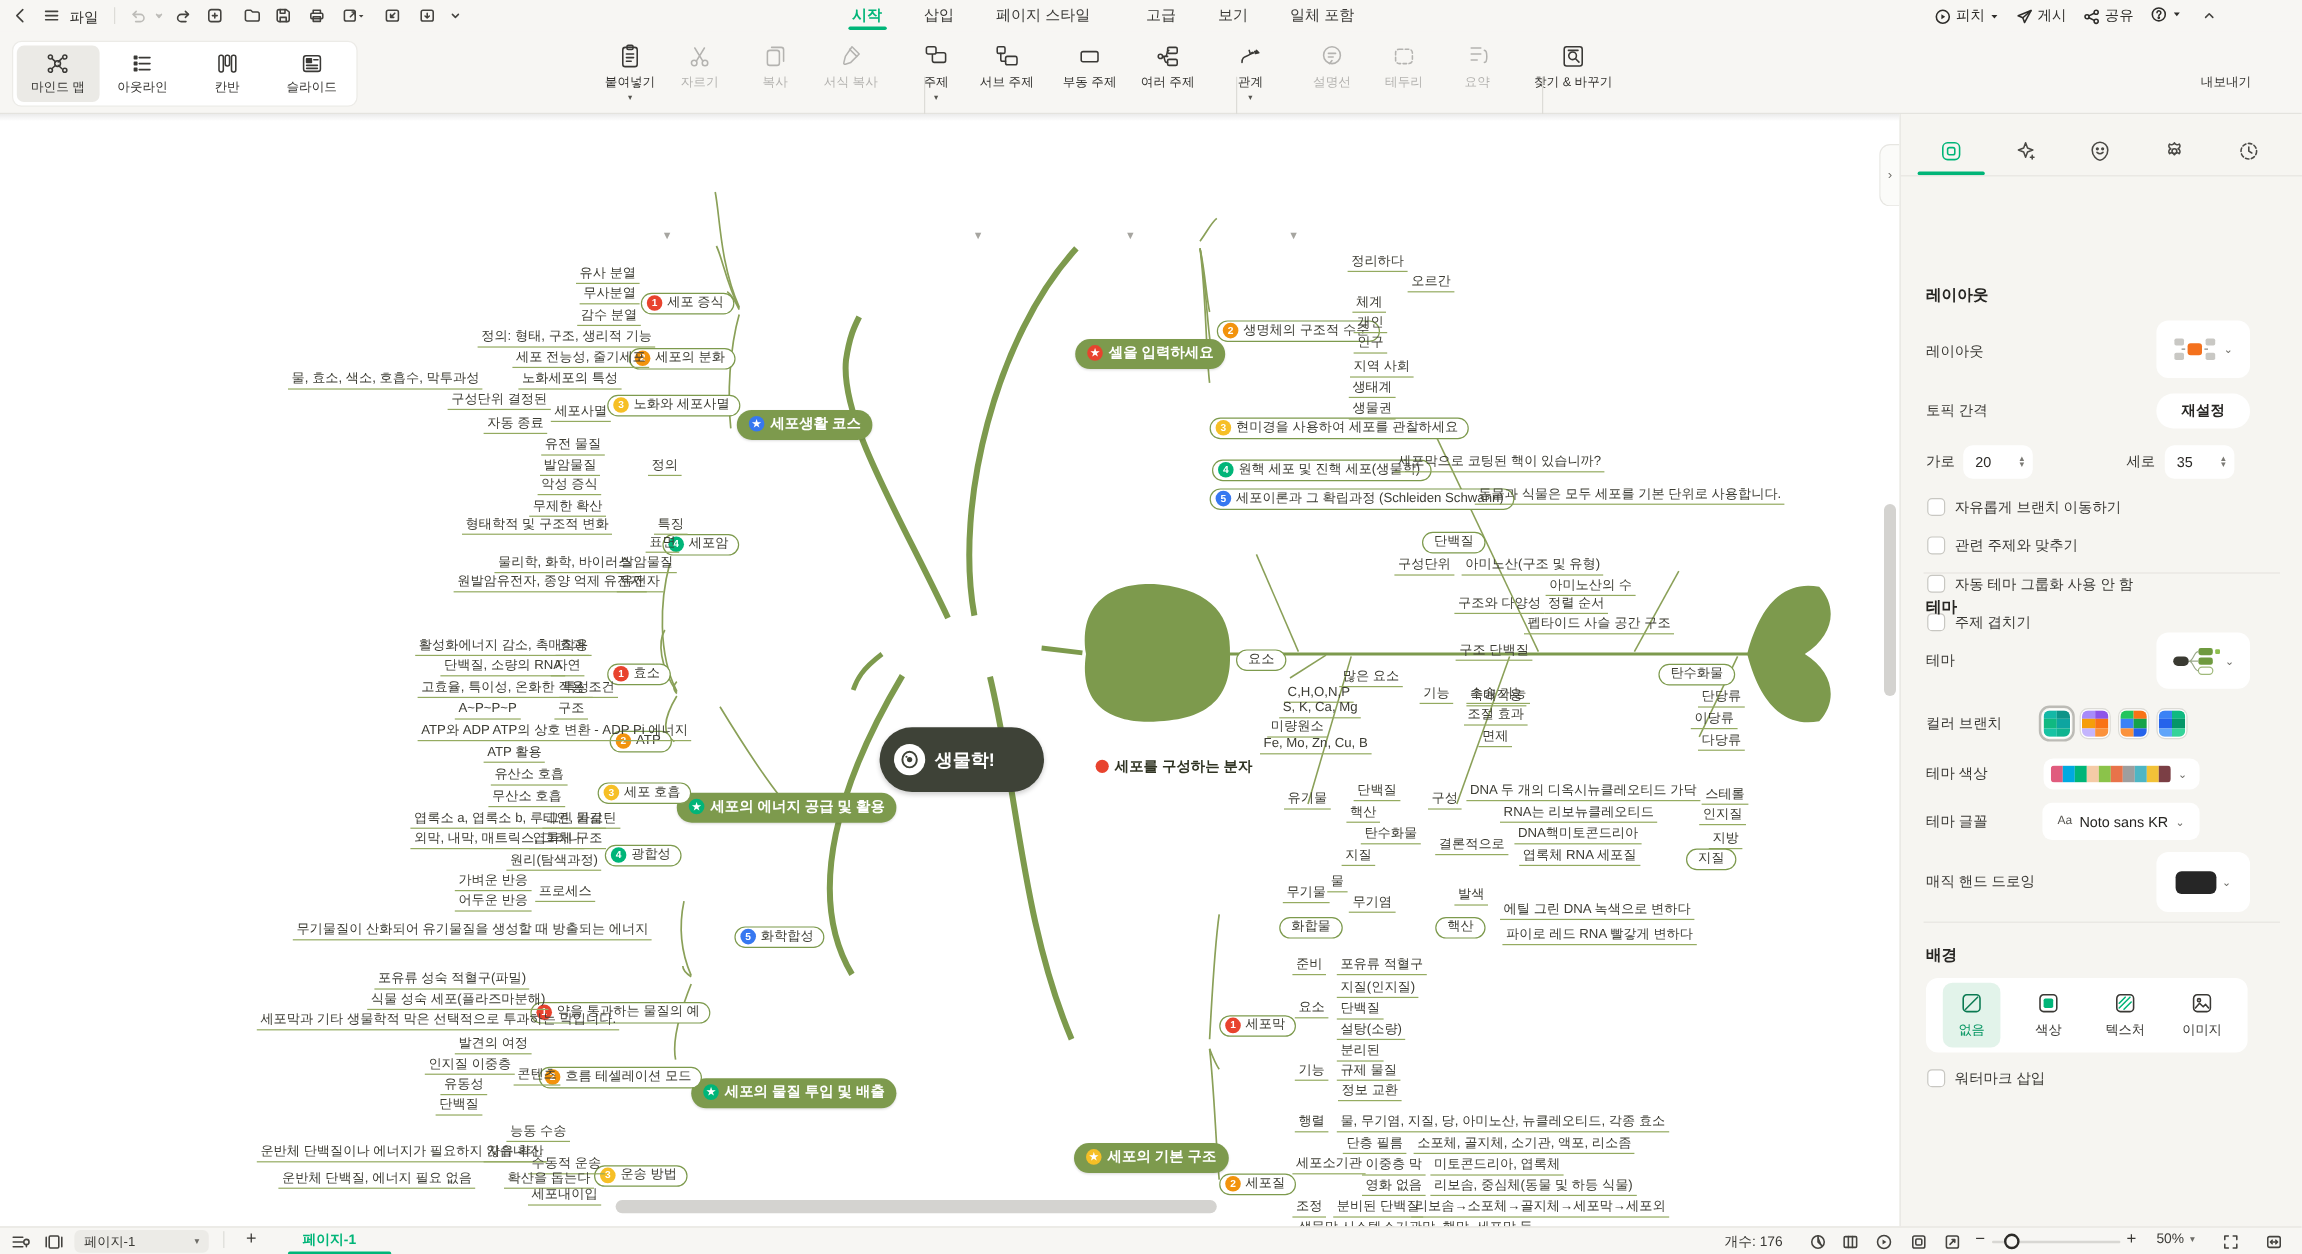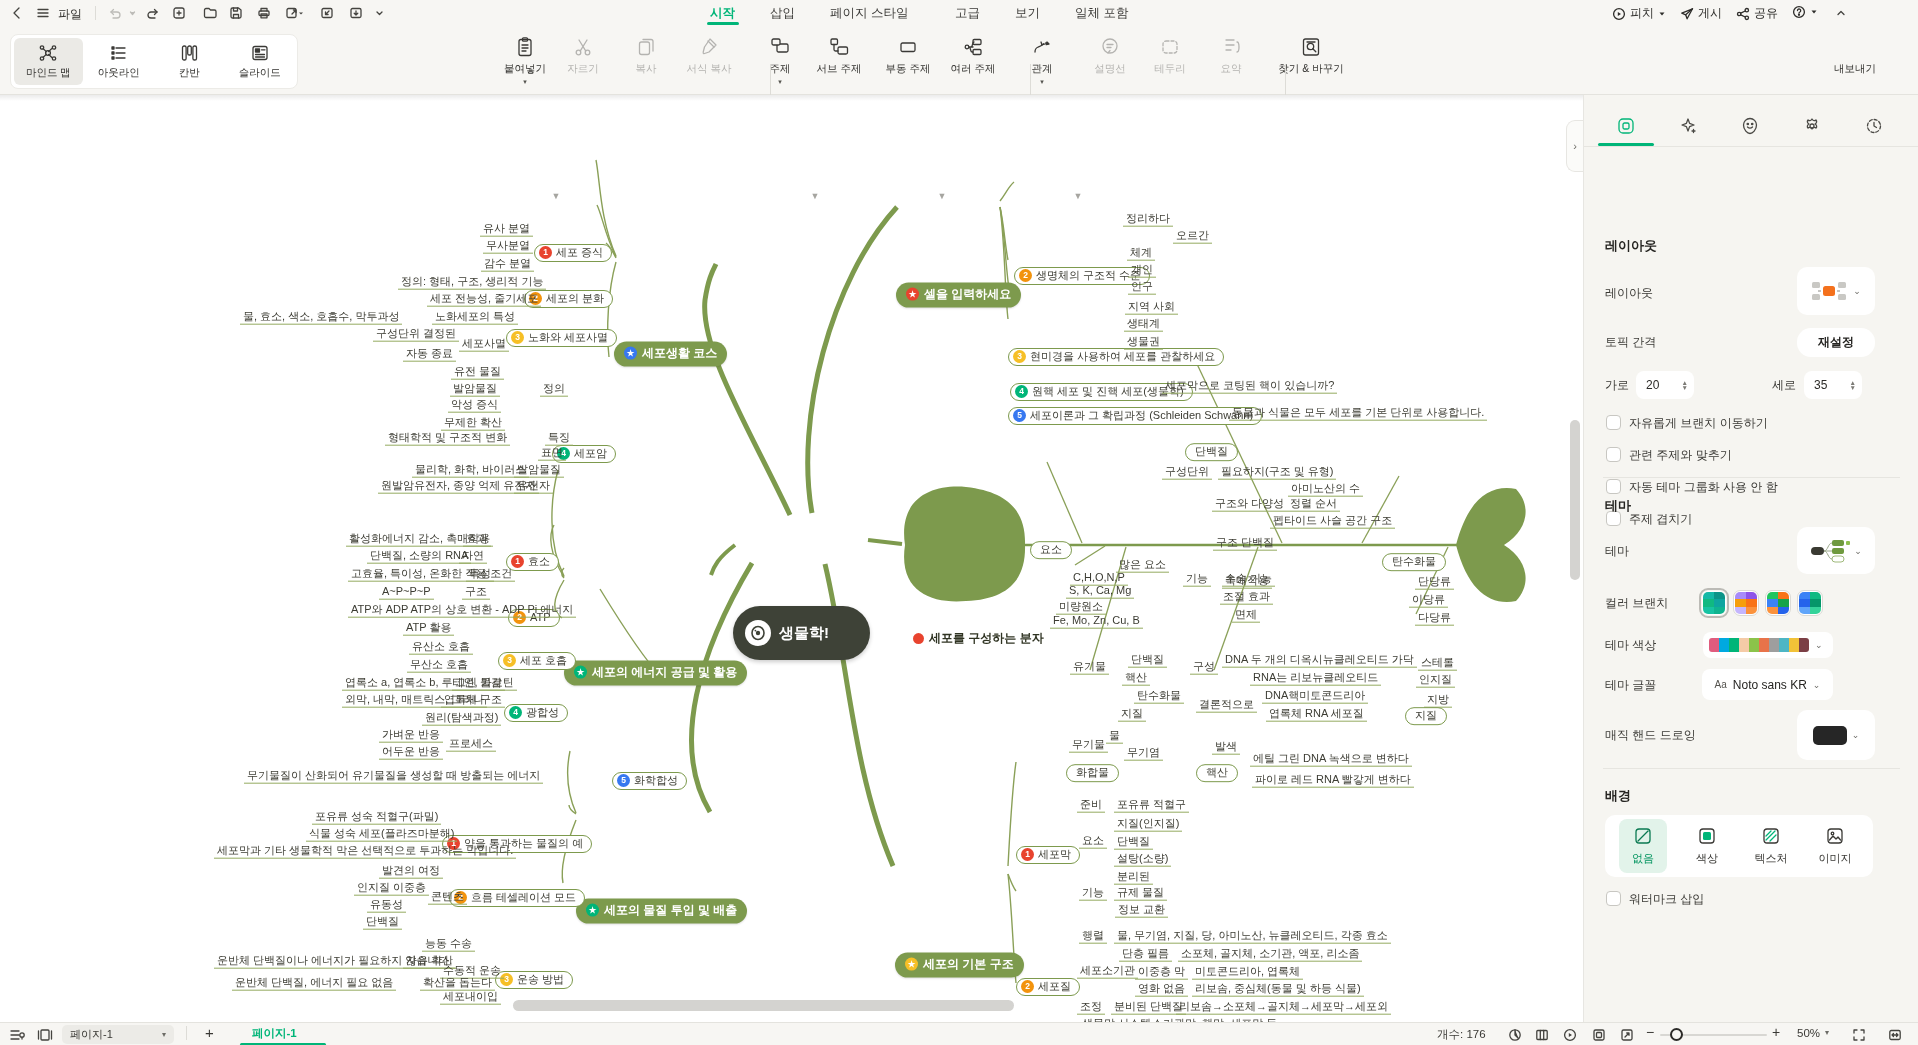--- a/index.html
+++ b/index.html
@@ -14,21 +14,21 @@
   .mb-txt { position:absolute; top:6px; font-size:12px; color:#2e2d2a; }
   .vsep { position:absolute; width:1px; background:#dddcd7; }
   .tab { position:absolute; top:5px; font-size:12.5px; color:#3a3936; cursor:pointer; }
   .tab.active { color:#00b578; font-weight:bold; }
   .tab-under { position:absolute; top:22px; height:3px; border-radius:2px; background:#00b578; }
   .mb-right { position:absolute; top:5px; font-size:12px; color:#2e2d2a; display:flex; align-items:center; gap:4px; }
 
   
   #toolbar { position:absolute; left:0; top:26px; width:1918px; height:69px; background:#f7f6f3; border-bottom:1px solid #e4e3de; }
   #modecard { position:absolute; left:10px; top:8px; width:288px; height:55px; background:#fff; border:1px solid #ecebe7; border-radius:8px; display:flex; padding:3px; gap:2px; }
-  .mode { width:69px; border-radius:6px; display:flex; flex-direction:column; align-items:center; justify-content:center; gap:3px; font-size:10.5px; color:#33322f;font-family:Liberation Serif, serif; }
+  .mode { width:69px; border-radius:6px; display:flex; flex-direction:column; align-items:center; justify-content:center; gap:3px; font-size:10.5px; color:#33322f; }
   .mode .i { color:#3a3936; }
   .mode.active { background:#ebeae6; }
   .tool { position:absolute; top:10px; width:70px; display:flex; flex-direction:column; align-items:center; gap:4px; font-size:10.5px; color:#33322f; }
   .tool .i { color:#3a3936; height:22px; display:flex; align-items:flex-end; }
   .tool.dis { opacity:.35; }
   .tool .dd { font-size:7px; color:#55544f; line-height:4px; }
 
   
   #canvas { position:absolute; left:0; top:95px; width:1583px; height:927px; background:#ffffff; overflow:hidden; }
   #canvas .shadow { position:absolute; left:0; top:0; width:100%; height:6px; background:linear-gradient(#00000014,#0000); }
@@ -525,21 +525,21 @@
       <div class="mn leaf" style="left: 1124px; top: 229px;"><span>생태계</span></div>
       <div class="mn leaf" style="left: 1124px; top: 247px;"><span>생물권</span></div>
       <div class="mn leaf" style="left: 1162px; top: 291px;"><span>세포막으로 코팅된 핵이 있습니까?</span></div>
       <div class="mn leaf" style="left: 1229px; top: 318px;"><span>동물과 식물은 모두 세포를 기본 단위로 사용합니다.</span></div>
       <div class="mn cmain" style="left: 905px; top: 544px;">
         <span class="badge" style="background: rgb(232, 67, 46); width: 11px; height: 11px;"></span>
         <span>세포를 구성하는 분자</span>
       </div>
       <div class="mn oval" style="left: 1185px; top: 357px;"><span>단백질</span></div>
       <div class="mn leaf" style="left: 1162px; top: 377px;"><span>구성단위</span></div>
-      <div class="mn leaf" style="left: 1218px; top: 377px;"><span>필요하지(구조 및 유형)</span></div>
+      <div class="mn leaf" style="left: 1218px; top: 377px;"><span>아미노산(구조 및 유형)</span></div>
       <div class="mn leaf" style="left: 1288px; top: 394px;"><span>아미노산의 수</span></div>
       <div class="mn leaf" style="left: 1212px; top: 409px;"><span>구조와 다양성</span></div>
       <div class="mn leaf" style="left: 1287px; top: 409px;"><span>정렬 순서</span></div>
       <div class="mn leaf" style="left: 1270px; top: 426px;"><span>펩타이드 사슬 공간 구조</span></div>
       <div class="mn leaf" style="left: 1213px; top: 448px;"><span>구조 단백질</span></div>
       <div class="mn leaf" style="left: 1222px; top: 486px;"><span>촉매작용</span></div>
       <div class="mn leaf" style="left: 1183px; top: 484px;"><span>기능</span></div>
       <div class="mn leaf" style="left: 1222px; top: 484px;"><span>수송 기능</span></div>
       <div class="mn leaf" style="left: 1220px; top: 502px;"><span>조절 효과</span></div>
       <div class="mn leaf" style="left: 1232px; top: 520px;"><span>면제</span></div>

